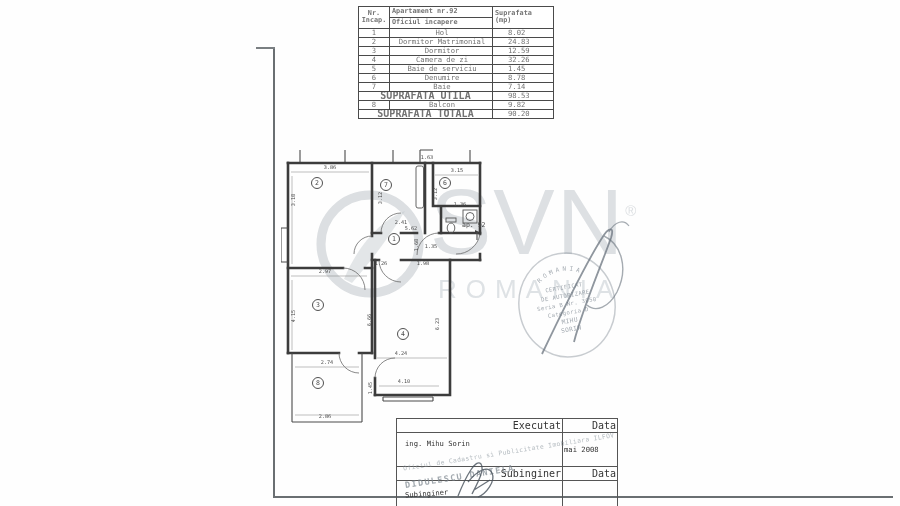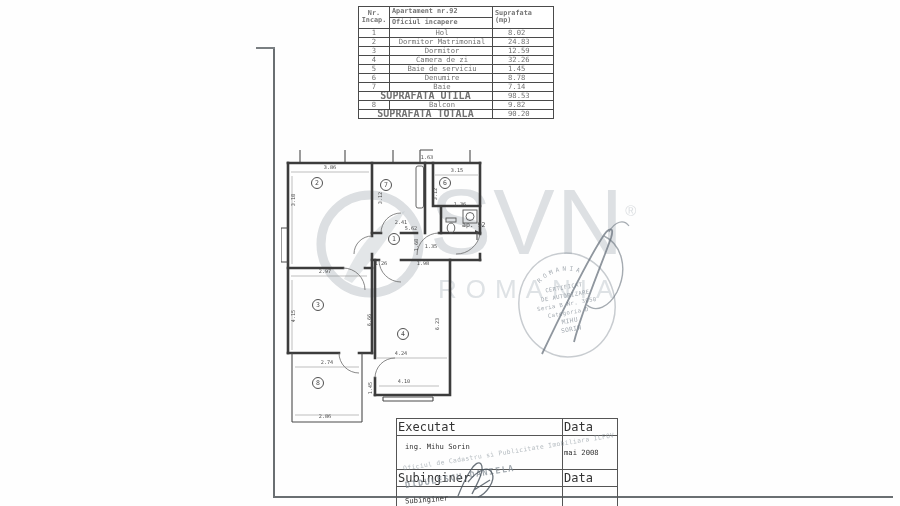--- a/index.html
+++ b/index.html
@@ -44,21 +44,21 @@
 
   
   .stamp{position:absolute;left:514px;top:249px;transform:rotate(-10deg);opacity:0.85;}
   .stamp text{font-family:"DejaVu Sans Mono",monospace;fill:rgba(118,128,138,0.78);}
   .sig-big{position:absolute;left:524px;top:208px;}
 
   
   .signoff{position:absolute;left:396px;top:418px;border-collapse:collapse;table-layout:fixed;
            color:#333;background:transparent;}
   .signoff th,.signoff td{border:1px solid #555;font-weight:normal;}
-  .signoff th{font-size:12px;text-align:left;height:10px;}
+  .signoff th{font-size:10px;text-align:right;height:10px;}
   .signoff td{font-size:7.2px;}
   .so-c1{width:163px;}
   .so-c2{width:52px;}
   td.so-name{vertical-align:top;padding:6px 0 0 8px;height:27px;margin-top:6px;}
   td.so-date{text-align:left;vertical-align:middle;}
   td.so-role{vertical-align:middle;padding-left:8px;height:23px;}
   .so-role span{display:inline-block;transform:rotate(-4deg);}
   .ocpi-overlay{position:absolute;left:402px;top:449px;width:200px;transform:rotate(-9deg);
                 font-size:6.3px;letter-spacing:0.4px;color:rgba(140,150,158,0.65);white-space:nowrap;}
   .didulescu-overlay{position:absolute;left:404px;top:466px;width:180px;transform:rotate(-9deg);

